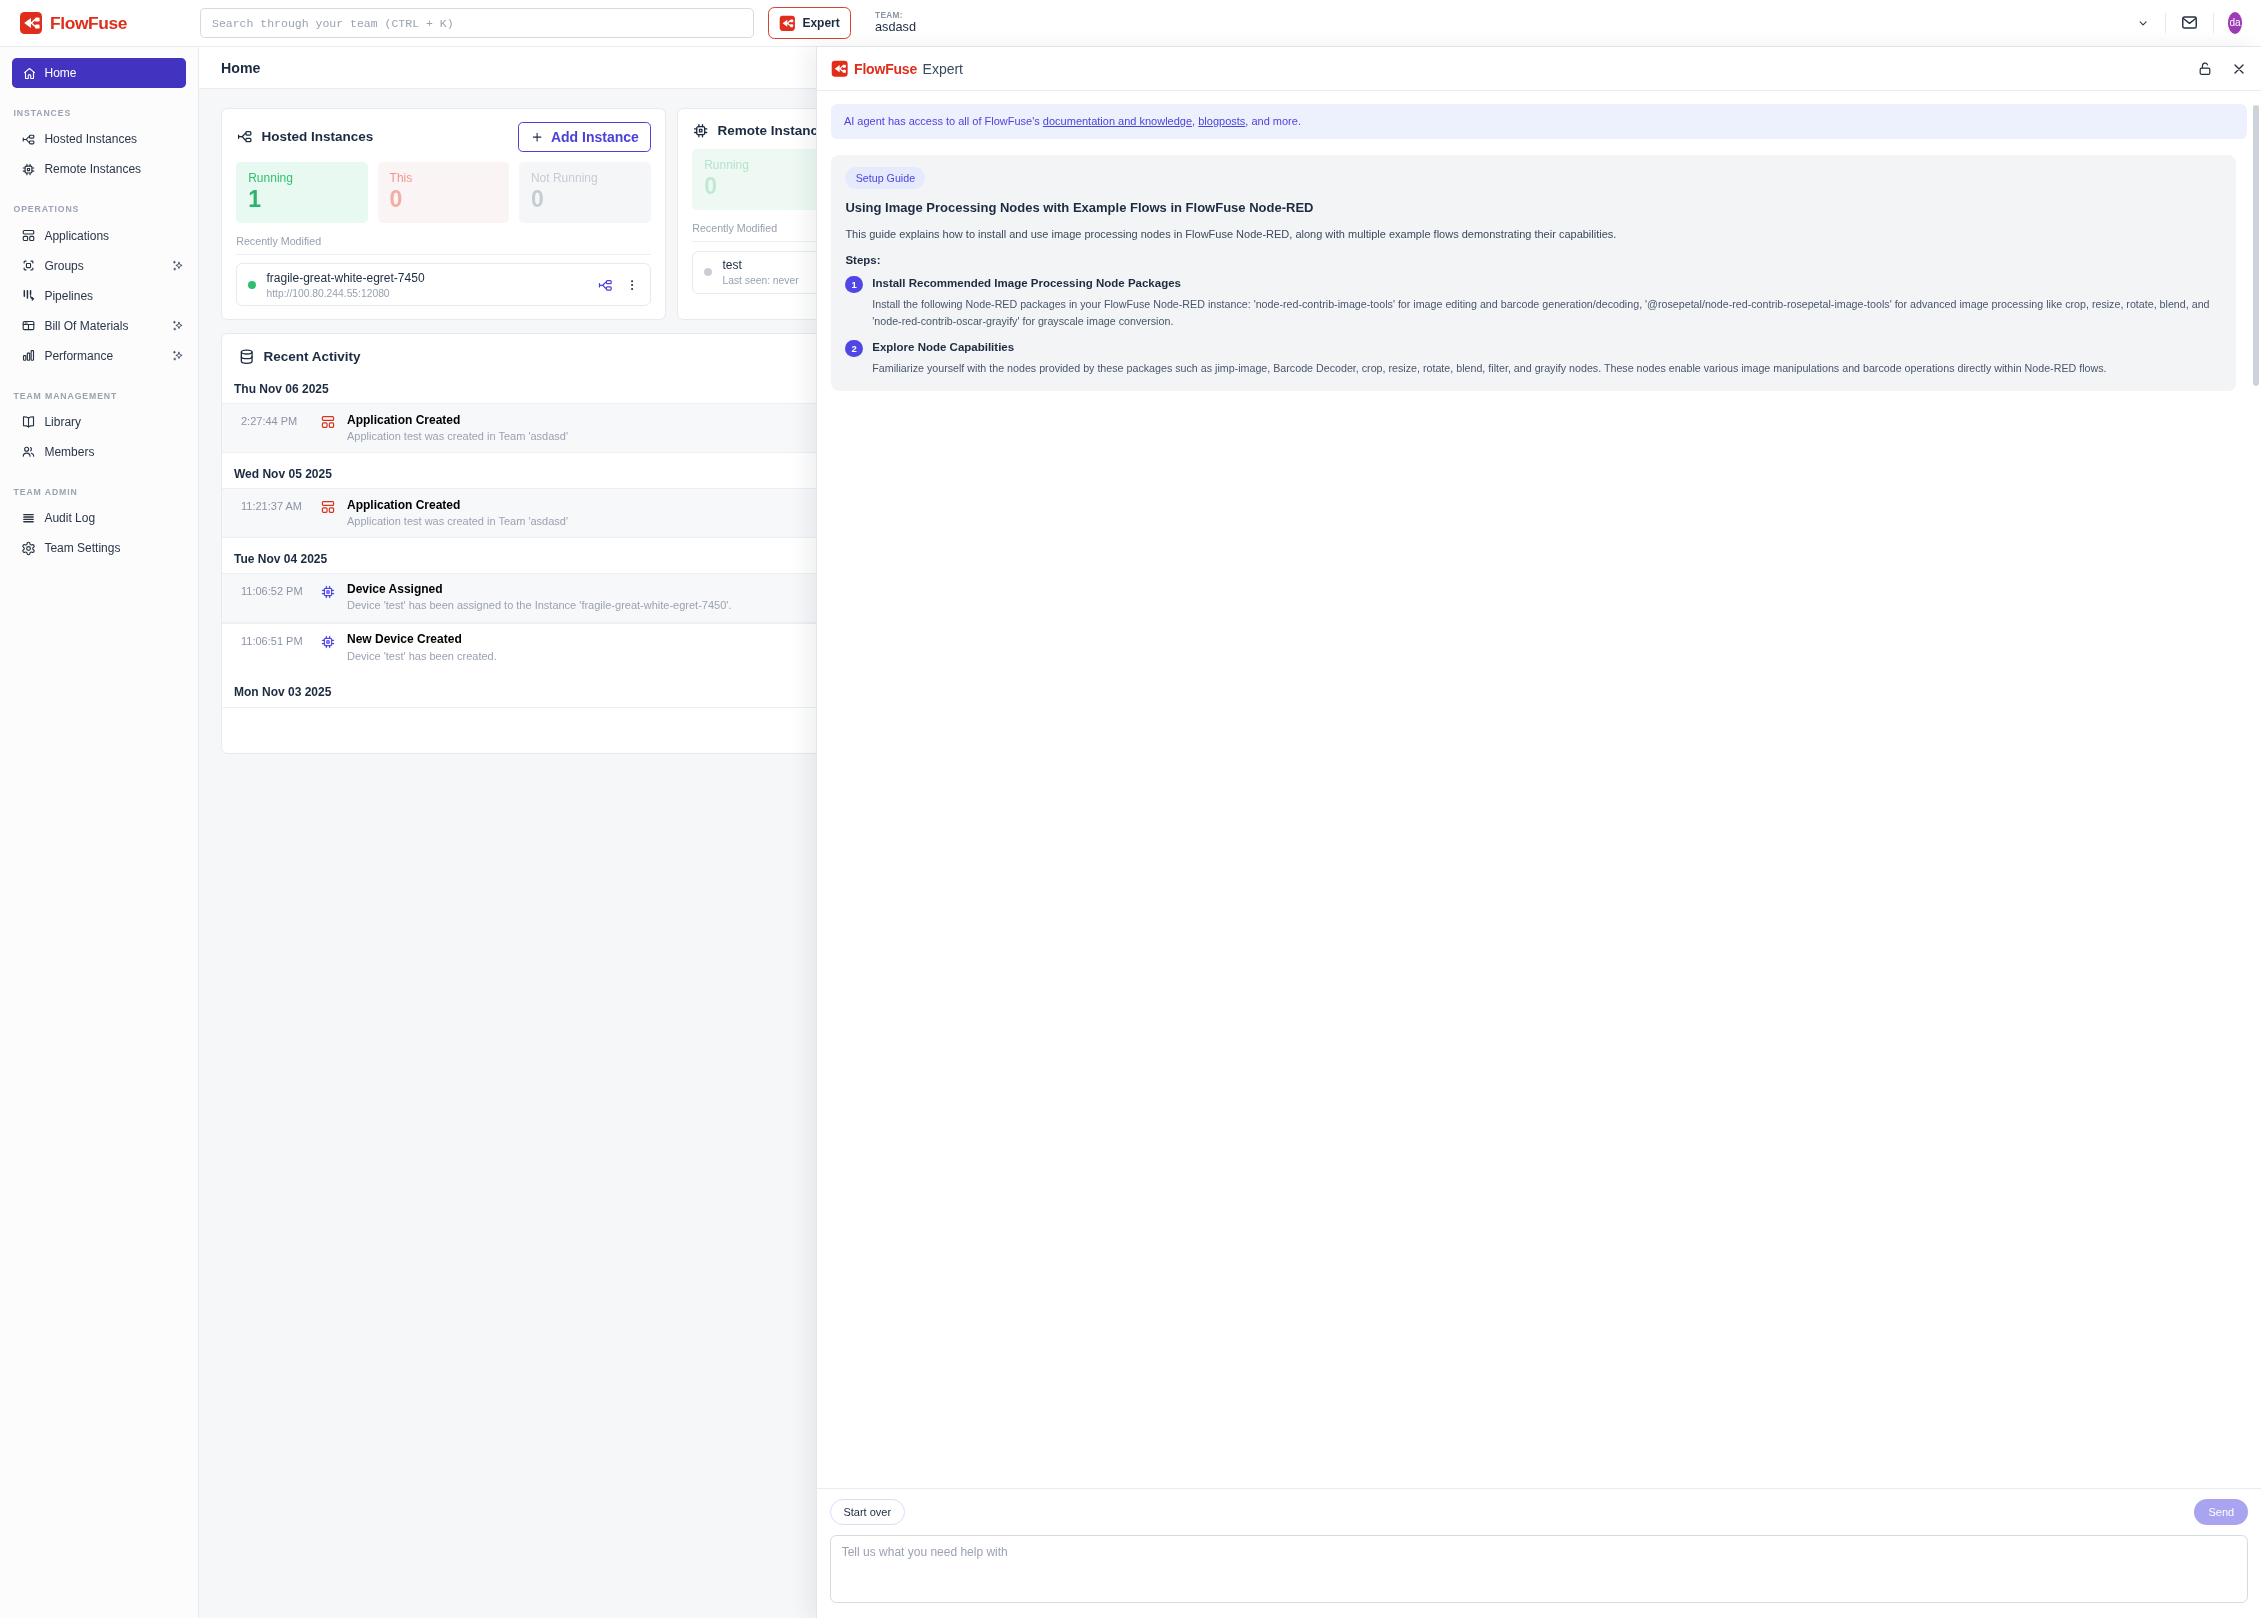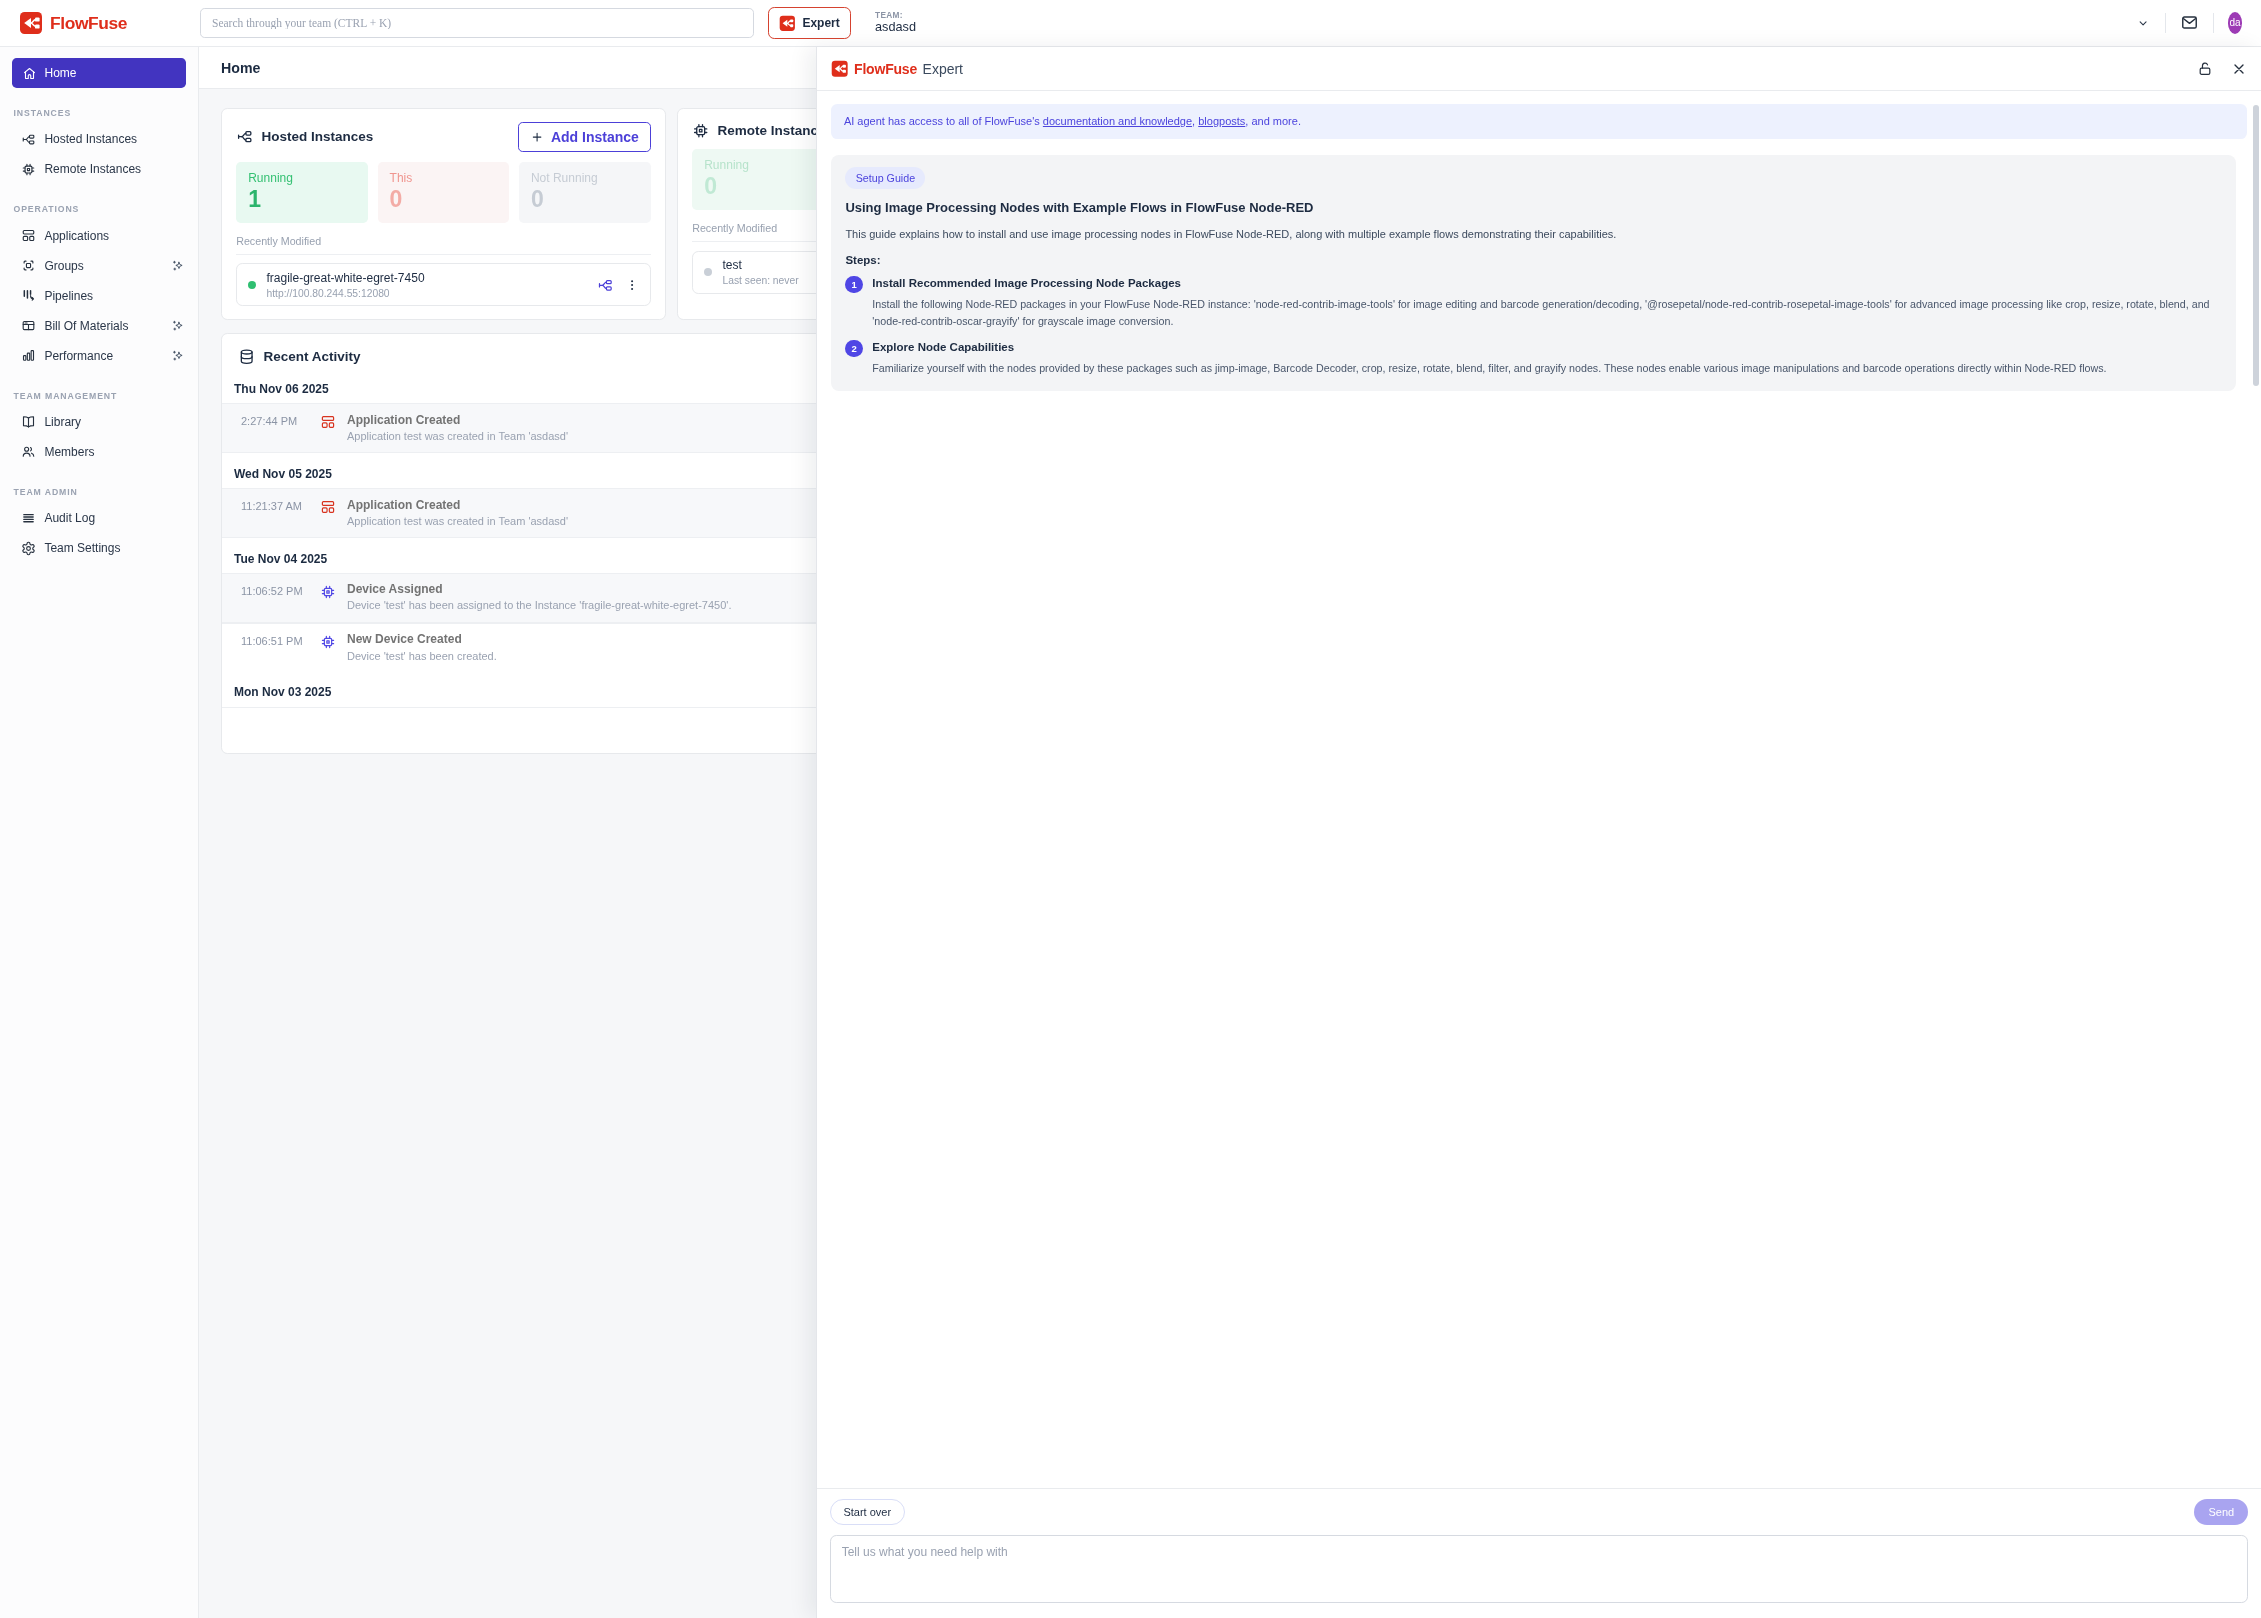--- a/index.html
+++ b/index.html
@@ -17,21 +17,21 @@
     position:fixed; top:0; left:0; right:0; height:47px; background:#fff;
     border-bottom:0.8px solid #e9ebee; display:flex; align-items:center;
     padding:0 19px; z-index:50;
   }
   .brand { display:flex; align-items:center; gap:7.1px; width:181px; flex:none; cursor:pointer; }
   .brand .icon { width:24px; height:24px; }
   .brand-text { font-size:17.4px; font-weight:700; color:#df2e1b; letter-spacing:-0.4px; }
   .search {
     width:554px; height:30px; border:0.8px solid #d5d9e0; border-radius:4.7px;
     padding:0 11px; font-size:11.5px; color:#1d2b41; outline:none;
-    font-family:Liberation Serif, serif;
+    font-family:Liberation Mono, monospace;
   }
   .search::placeholder { color:#9aa2b1; }
   .expert-btn {
     margin-left:14.2px; display:flex; align-items:center; gap:6.3px; height:32px;
     padding:0 10.3px; background:#fff; border:0.8px solid #d5422f; border-radius:6.3px;
     font-family:inherit; font-size:12px; font-weight:700; color:#1d2b41; cursor:pointer;
   }
   .expert-btn .icon { width:16.6px; height:16.6px; }
   .team { margin-left:24px; display:flex; flex-direction:column; line-height:1.25; cursor:pointer; }
   .team-label { font-size:8.3px; font-weight:600; color:#8b94a5; letter-spacing:0.3px; }
@@ -120,21 +120,21 @@
   .act-head { display:flex; align-items:center; gap:8px; padding:13.5px 16px 3.2px; }
   .act-head .icon { width:17.4px; height:17.4px; color:#1d2b41; }
   .act-head h2 { margin:0; font-size:13.5px; font-weight:700; }
   .g-date { font-size:12px; font-weight:700; color:#1c2b41; margin:13.5px 0 7.1px; padding:0 12px; }
   .ev { display:flex; align-items:flex-start; gap:11px; padding:8.7px 12.7px 10.3px 19px; border-top:0.8px solid #edeff2; }
   .ev.odd { background:#f7f8fa; border-bottom:0.8px solid #edeff2; }
   .ev-time { width:68px; flex:none; font-size:11px; color:#8b94a5; padding-top:2.4px; }
   .ev .icon { width:16px; height:16px; margin-top:1.6px; }
   .ev .icon.red { color:#d8331f; }
   .ev .icon.purple { color:#4f46e5; }
-  .ev-title { font-size:12px; font-weight:600; color:#737373; }
+  .ev-title { font-size:12px; font-weight:600; color:#000000; }
   .ev-detail { font-size:11px; color:#9aa2b1; margin-top:3.2px; }
   .ev-empty { border-top:0.8px solid #edeff2; height:63px; }
 
   
   .panel {
     position:fixed; left:816px; top:47px; right:0; bottom:0; background:#fff;
     border-left:0.8px solid #e4e6ea; box-shadow:-8px 0 20px rgba(16,24,40,.07);
     display:flex; flex-direction:column; z-index:60;
   }
   .panel-head {

